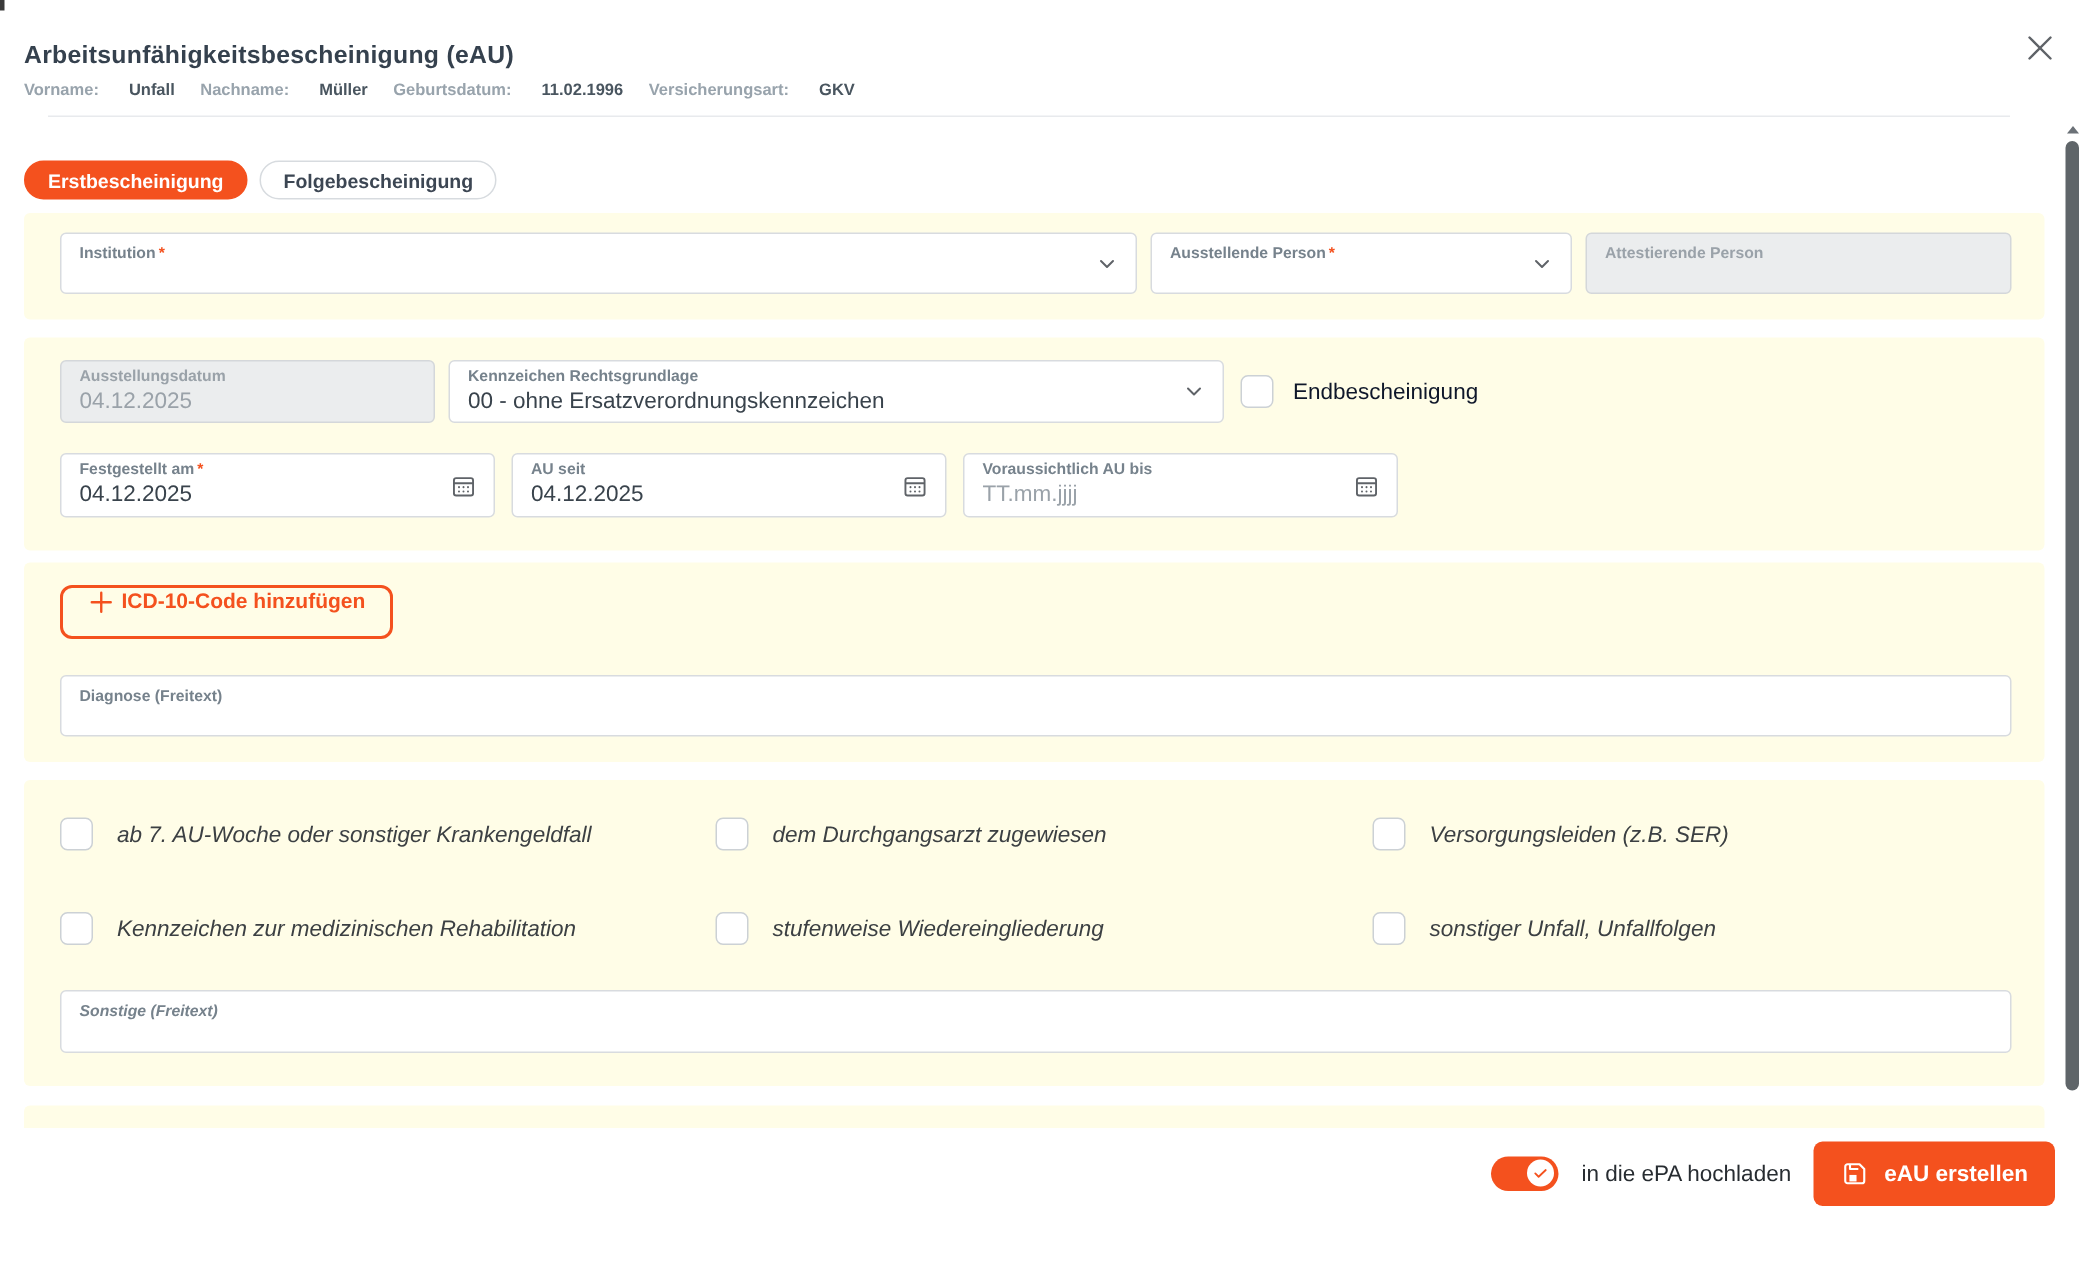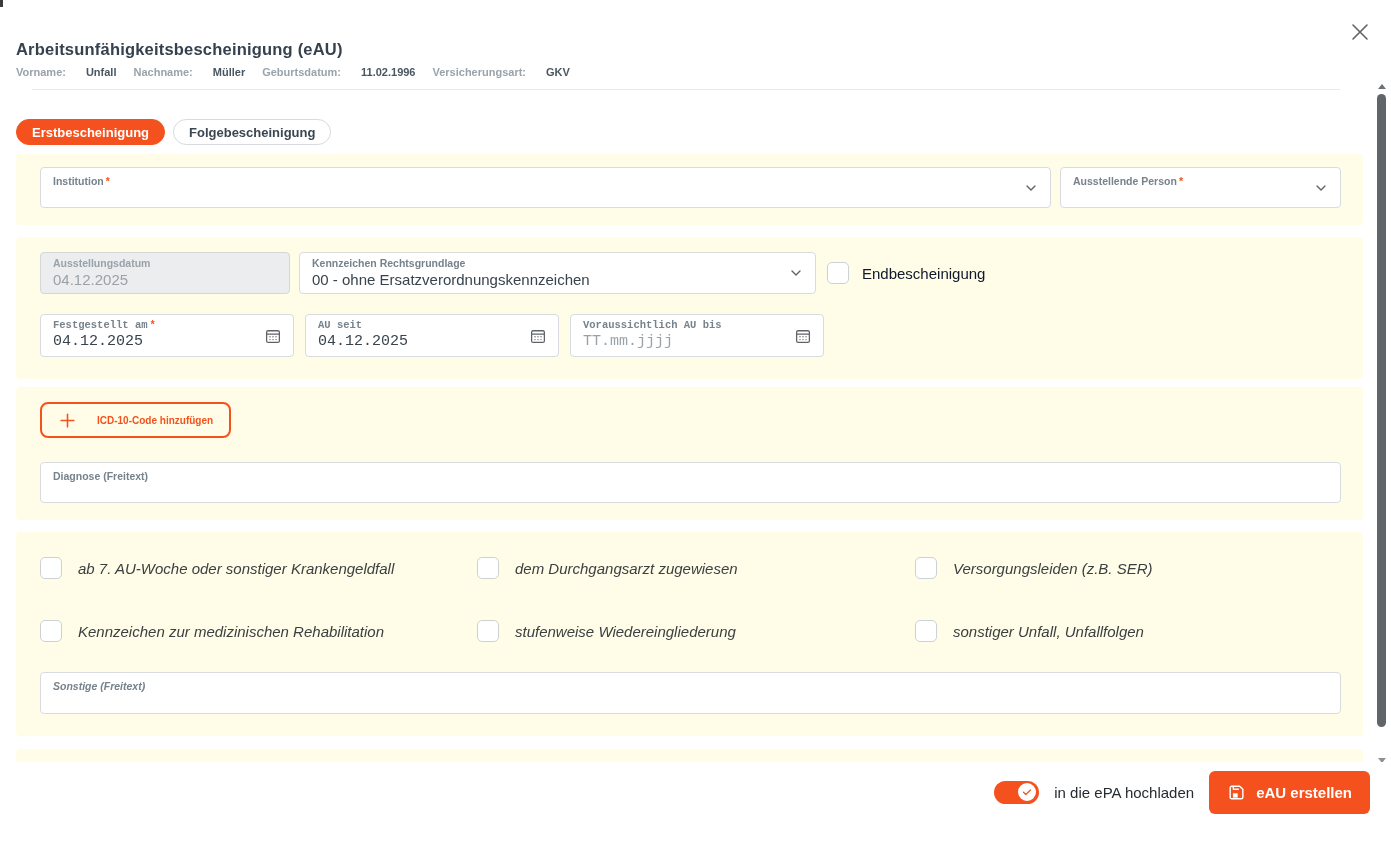--- a/index.html
+++ b/index.html
@@ -8,21 +8,21 @@
     font-family: "Liberation Sans", sans-serif;
     background:#ffffff; position:relative; overflow:hidden;
     color:#3c4653;
   }
   .artifact { position:absolute; left:0; top:0; width:3px; height:7px; background:#3a3a3a; }
 
   
   .close-btn { position:absolute; top:23px; right:22px; width:18px; height:18px; cursor:pointer; }
   .close-btn svg { width:18px; height:18px; stroke:#5f6368; stroke-width:1.6; }
 
-  .scroll-area { position:absolute; left:0; top:12px; width:1375px; height:762px; overflow:hidden; }
+  .scroll-area { position:absolute; left:0; top:0; width:1375px; height:762px; overflow:hidden; }
   .header { padding:28px 16px 0 16px; }
   .page-title { font-size:16.5px; font-weight:700; color:#35414e; letter-spacing:.2px; }
   .patient-row { margin-top:7px; display:flex; gap:17px; font-size:11px; }
   .patient-item { display:flex; gap:20px; }
   .patient-item .pl { color:#98a3ac; font-weight:600; }
   .patient-item .pv { color:#49555f; font-weight:700; }
   .divider { margin:11px 19px 0 16px; height:1px; background:#e8eaed; }
 
   
   .tabs { margin:29px 0 0 16px; display:flex; gap:8px; }
@@ -61,48 +61,48 @@
   .row { display:flex; }
   .frow1 { gap:9px; }
   .f-inst { flex:1; height:41px; }
   .f-aus { width:281px; height:41px; }
   .f-att { width:284px; height:41px; }
 
   .rowA { gap:9px; align-items:center; }
   .f-ausd { width:250px; height:42px; }
   .f-kenn { width:517px; height:42px; }
   .rowB { gap:11px; margin-top:20px; }
-  .f-date { width:254px; height:43px;font-family:Liberation Mono, monospace; }
+  .f-date { width:290px; height:43px; }
 
   
   .checkbox { width:22px; height:22px; background:#fff; border:1px solid #ccd1d5; border-radius:5px;
               flex:none; cursor:pointer; }
   .cb-item { display:flex; align-items:center; gap:16px; font-size:15px; color:#3c4043; }
   .endb { margin-left:2px; display:flex; align-items:center; gap:13px; font-size:15px; color:#0f172a; }
 
   .cb-grid { display:grid; grid-template-columns:437px 438px 1fr; row-gap:41px; }
 
   
-  .icd-btn { height:36px; display:inline-flex; align-items:center; gap:20px; padding:0 16px;
+  .icd-btn { height:36px; display:inline-flex; gap:4px; padding:0 16px;
              border:2px solid var(--accent); border-radius:8px; background:transparent;
-             color:var(--accent); font-family:inherit; font-size:10px; font-weight:700; cursor:pointer; }
+             color:var(--accent); font-family:inherit; font-size:14px; font-weight:700; cursor:pointer; }
   .icd-btn svg { width:19px; height:19px; stroke:var(--accent); stroke-width:2; }
   .freitext { margin-top:24px; height:41px; }
   .freitext2 { margin-top:30px; height:42px; }
 
   
   .scrollbar { position:absolute; right:4px; top:84px; width:11px; height:679px; }
   .sb-up { position:absolute; top:0; left:2px; width:0; height:0;
            border-left:4px solid transparent; border-right:4px solid transparent; border-bottom:5px solid #6b7177; }
   .sb-thumb { position:absolute; top:10px; left:1px; width:9px; height:633px; background:#5f6569; border-radius:5px; }
   .sb-down { position:absolute; bottom:0; left:2px; width:0; height:0;
            border-left:4px solid transparent; border-right:4px solid transparent; border-top:5px solid #8a9096; }
 
   
-  .footer { position:absolute; left:0; bottom:0; width:1391px; height:81px; background:#fff;
+  .footer { position:absolute; left:0; bottom:10px; width:1391px; height:81px; background:#fff;
             display:flex; align-items:center; justify-content:flex-end; padding:0 21px 21px 0; gap:15px; }
   .toggle { width:45px; height:23px; border-radius:12px; background:var(--accent); position:relative; cursor:pointer; flex:none; }
   .toggle .knob { position:absolute; right:3px; top:2.5px; width:18px; height:18px; border-radius:50%;
                   background:#fff; display:flex; align-items:center; justify-content:center; }
   .toggle .knob svg { width:12px; height:12px; stroke:var(--accent); stroke-width:2.4; fill:none; }
   .epa-label { font-size:15px; color:#272c31; }
   .submit-btn { height:43px; display:inline-flex; align-items:center; gap:10px; padding:0 18px;
                 background:var(--accent); border:none; border-radius:6px; color:#fff;
                 font-family:inherit; font-size:15px; font-weight:700; cursor:pointer; }
   .submit-btn svg { width:19px; height:19px; }
@@ -151,20 +151,23 @@
             </svg>
         </span>
       </div>
       <div class="field empty f-aus">
         <div class="flabel"><span>Ausstellende Person</span><span class="req">*</span></div>
         <span class="chevron">
           <svg viewBox="0 0 24 24">
               <path d="M6 9l6 6 6-6" fill="none" stroke-linecap="round" stroke-linejoin="round"></path>
             </svg>
         </span>
+      </div>
+      <div class="field empty disabled f-att">
+        <div class="flabel"><span>Attestierende Person</span></div>
       </div>
     </div>
   </div>
 
   <div class="section s2">
     <div class="row rowA">
       <div class="field disabled f-ausd">
         <div class="flabel">Ausstellungsdatum</div>
         <input disabled="" value="04.12.2025" style="">
       </div>

